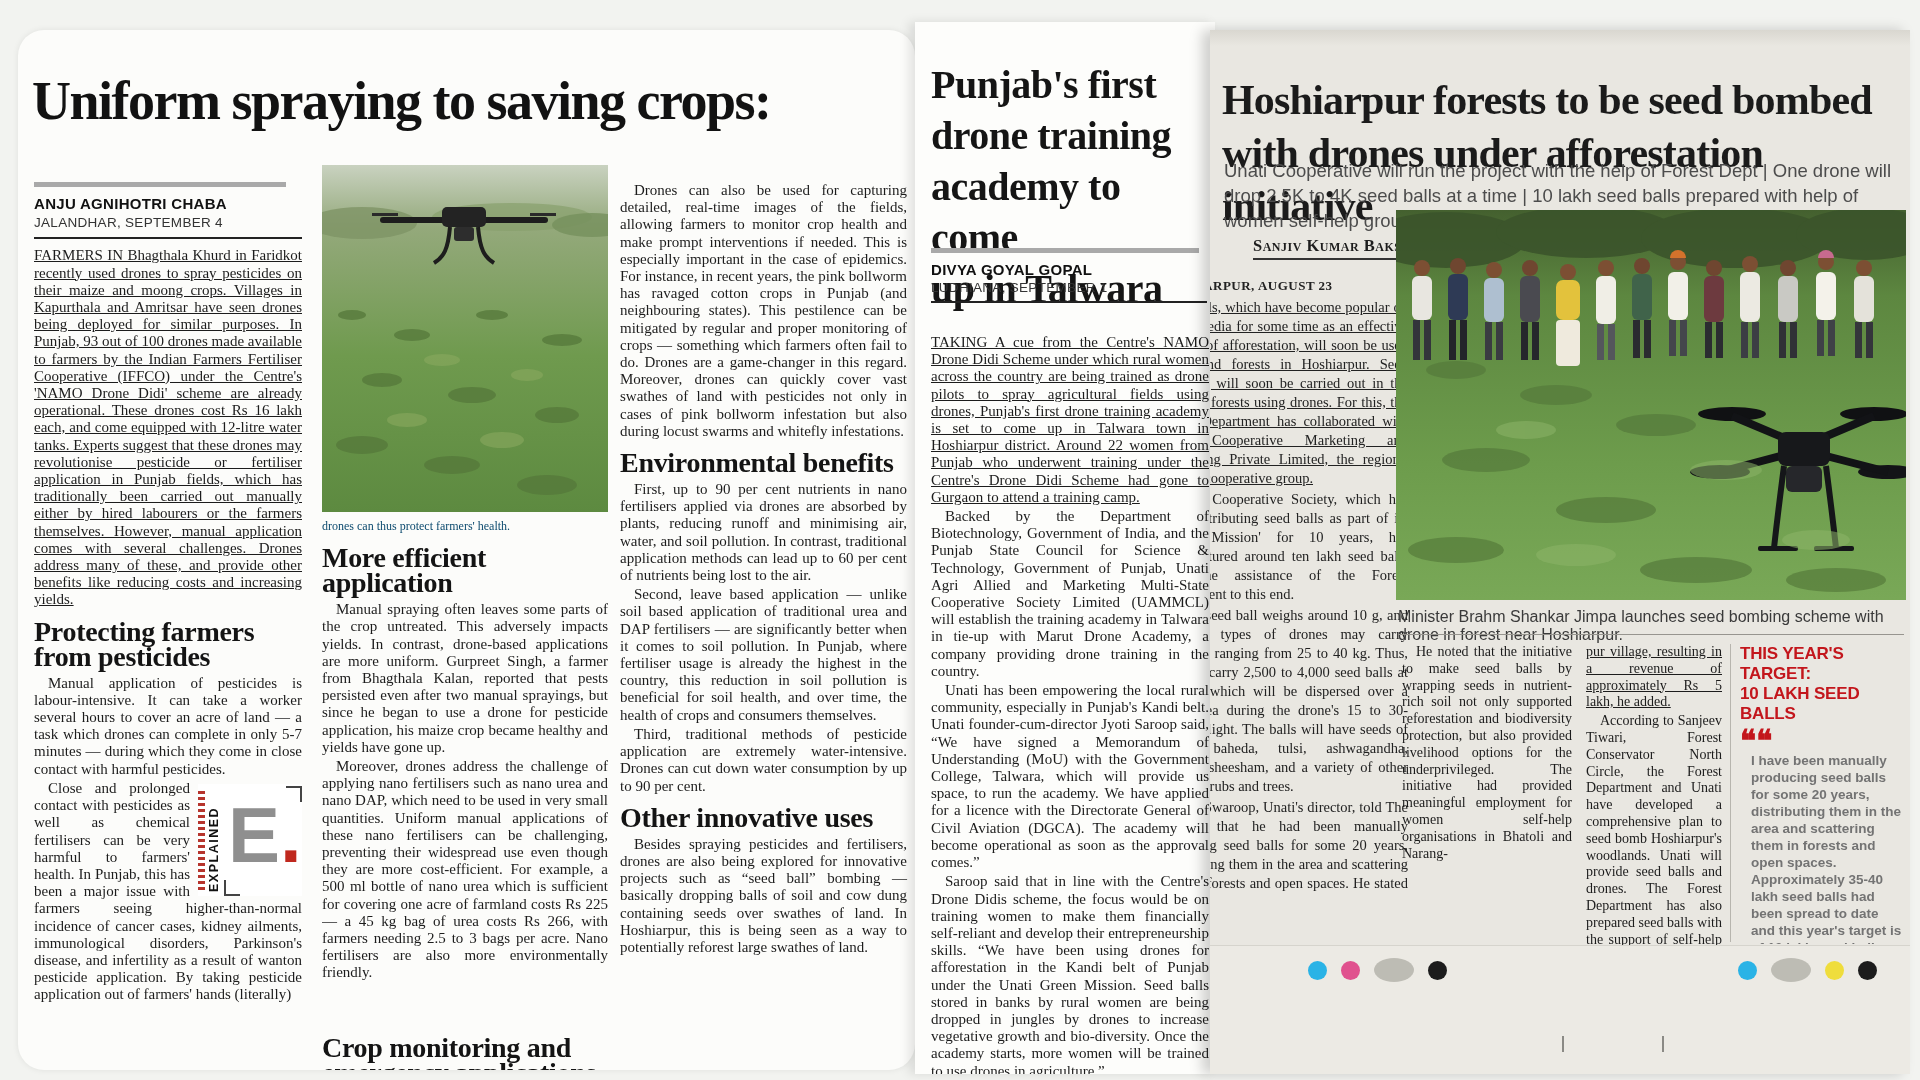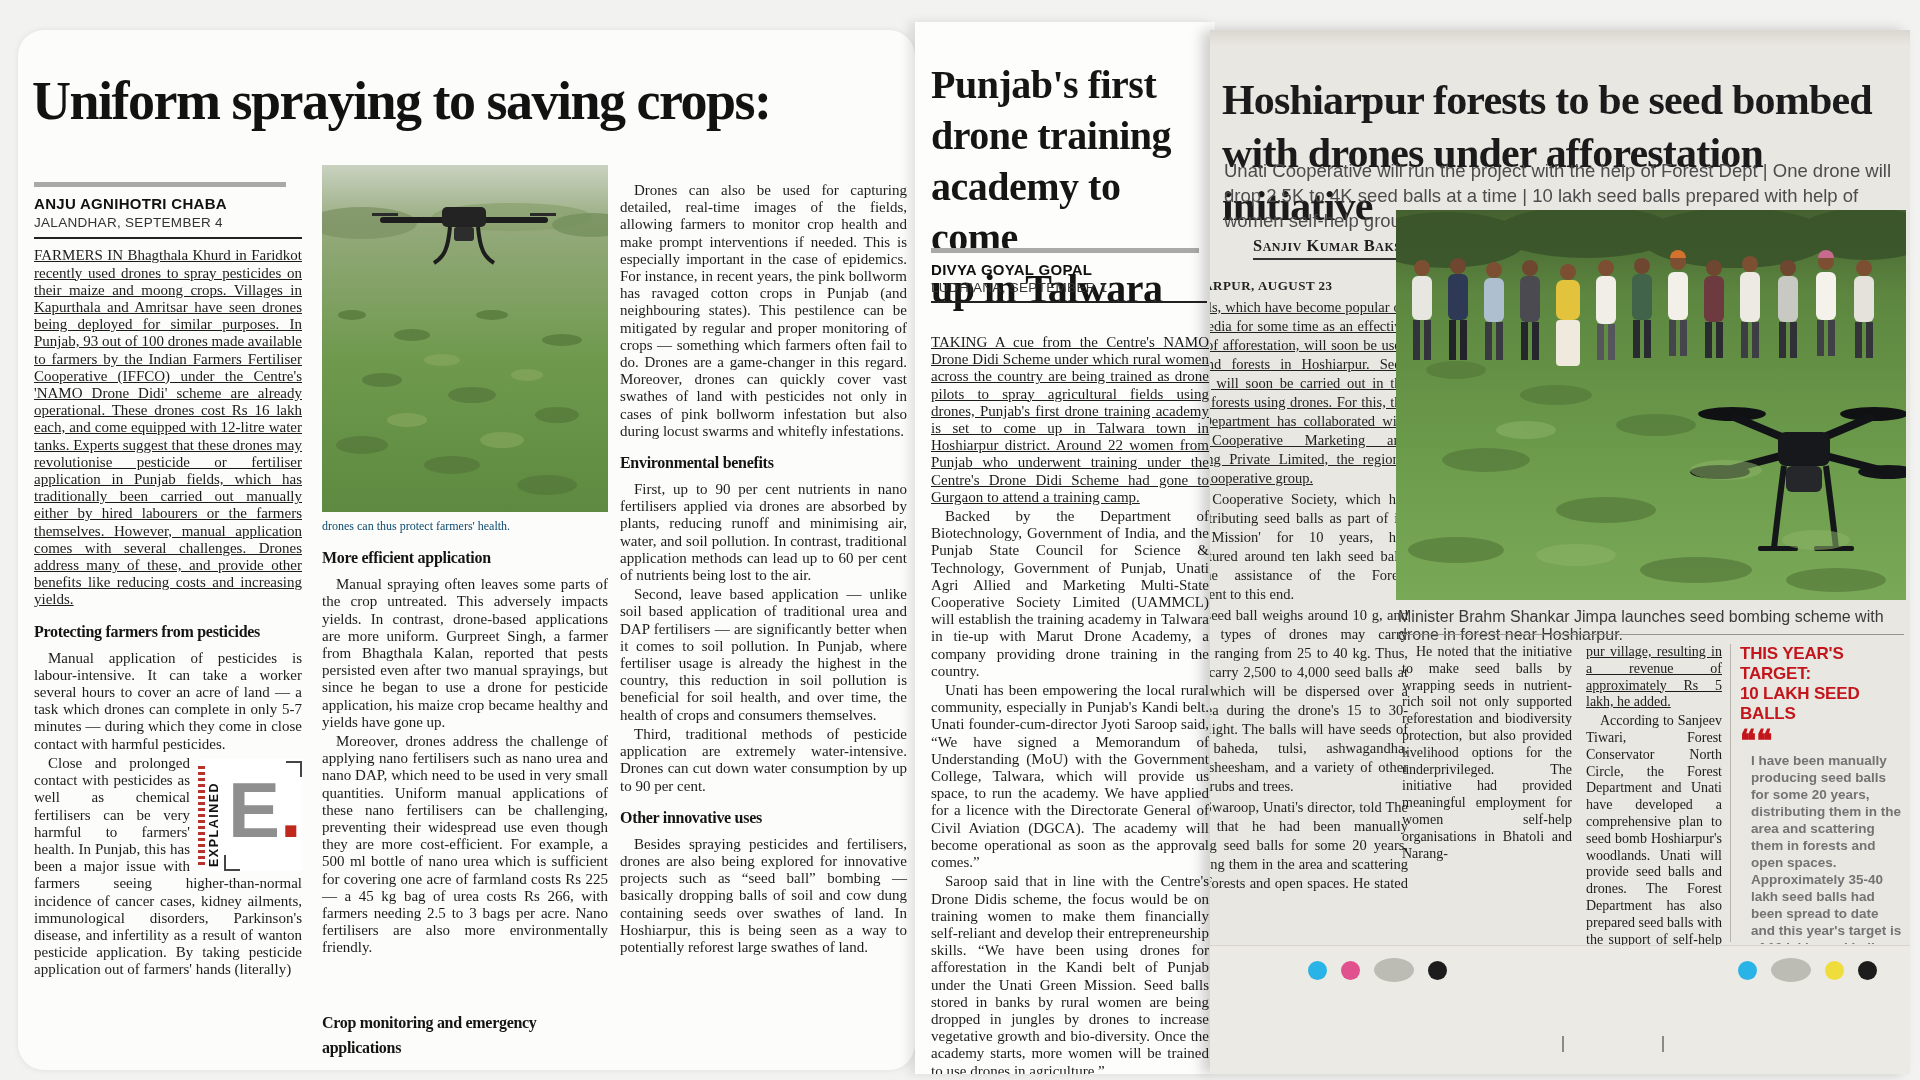--- a/index.html
+++ b/index.html
@@ -16,21 +16,21 @@
   #a1col2{left:304px;top:135px;width:286px;height:905px;font-size:15px;line-height:17.2px;}
   #a1col3{left:602px;top:152px;width:287px;height:885px;font-size:15px;line-height:17.2px;}
   .byline-bar{width:252px;height:5px;background:#a9a9a9;margin-bottom:8px;}
   .byline{font-family:"Liberation Sans",sans-serif;font-weight:700;font-size:15px;
           letter-spacing:.3px;color:#111;text-align:left;}
   .dateline{font-family:"Liberation Sans",sans-serif;font-size:13.5px;color:#333;
             letter-spacing:.3px;margin-top:2px;text-align:left;}
   .byline-rule{width:100%;height:2px;background:#222;margin:6px 0 8px 0;}
   .bodyp{margin:0 0 2px 0;text-indent:14px;}
   .bodyp.noindent{text-indent:0;text-decoration:underline;}
-  .subhead{font-weight:700;font-size:16px;line-height:25px;letter-spacing:-.3px;
+  .subhead{font-weight:700;font-size:28px;line-height:25px;letter-spacing:-.3px;
            text-align:left;margin:10px 0 6px 0;color:#141414;}
   
   .explained{float:right;width:104px;height:112px;margin:4px 0 4px 8px;position:relative;background:#fff;}
   .exp-stripe{position:absolute;left:0;top:6px;width:7px;height:100px;
               background:repeating-linear-gradient(0deg,#b6342c 0 3px,#fff 3px 6px);}
   .exp-vert{position:absolute;left:8px;top:4px;height:104px;writing-mode:vertical-rl;
             transform:rotate(180deg);font-family:"Liberation Sans",sans-serif;
             font-weight:700;font-size:12.5px;letter-spacing:1.5px;color:#111;}
   .exp-E{position:absolute;left:30px;top:8px;font-family:"Liberation Sans",sans-serif;
          font-weight:700;font-size:78px;line-height:86px;color:#8f8f8f;}

